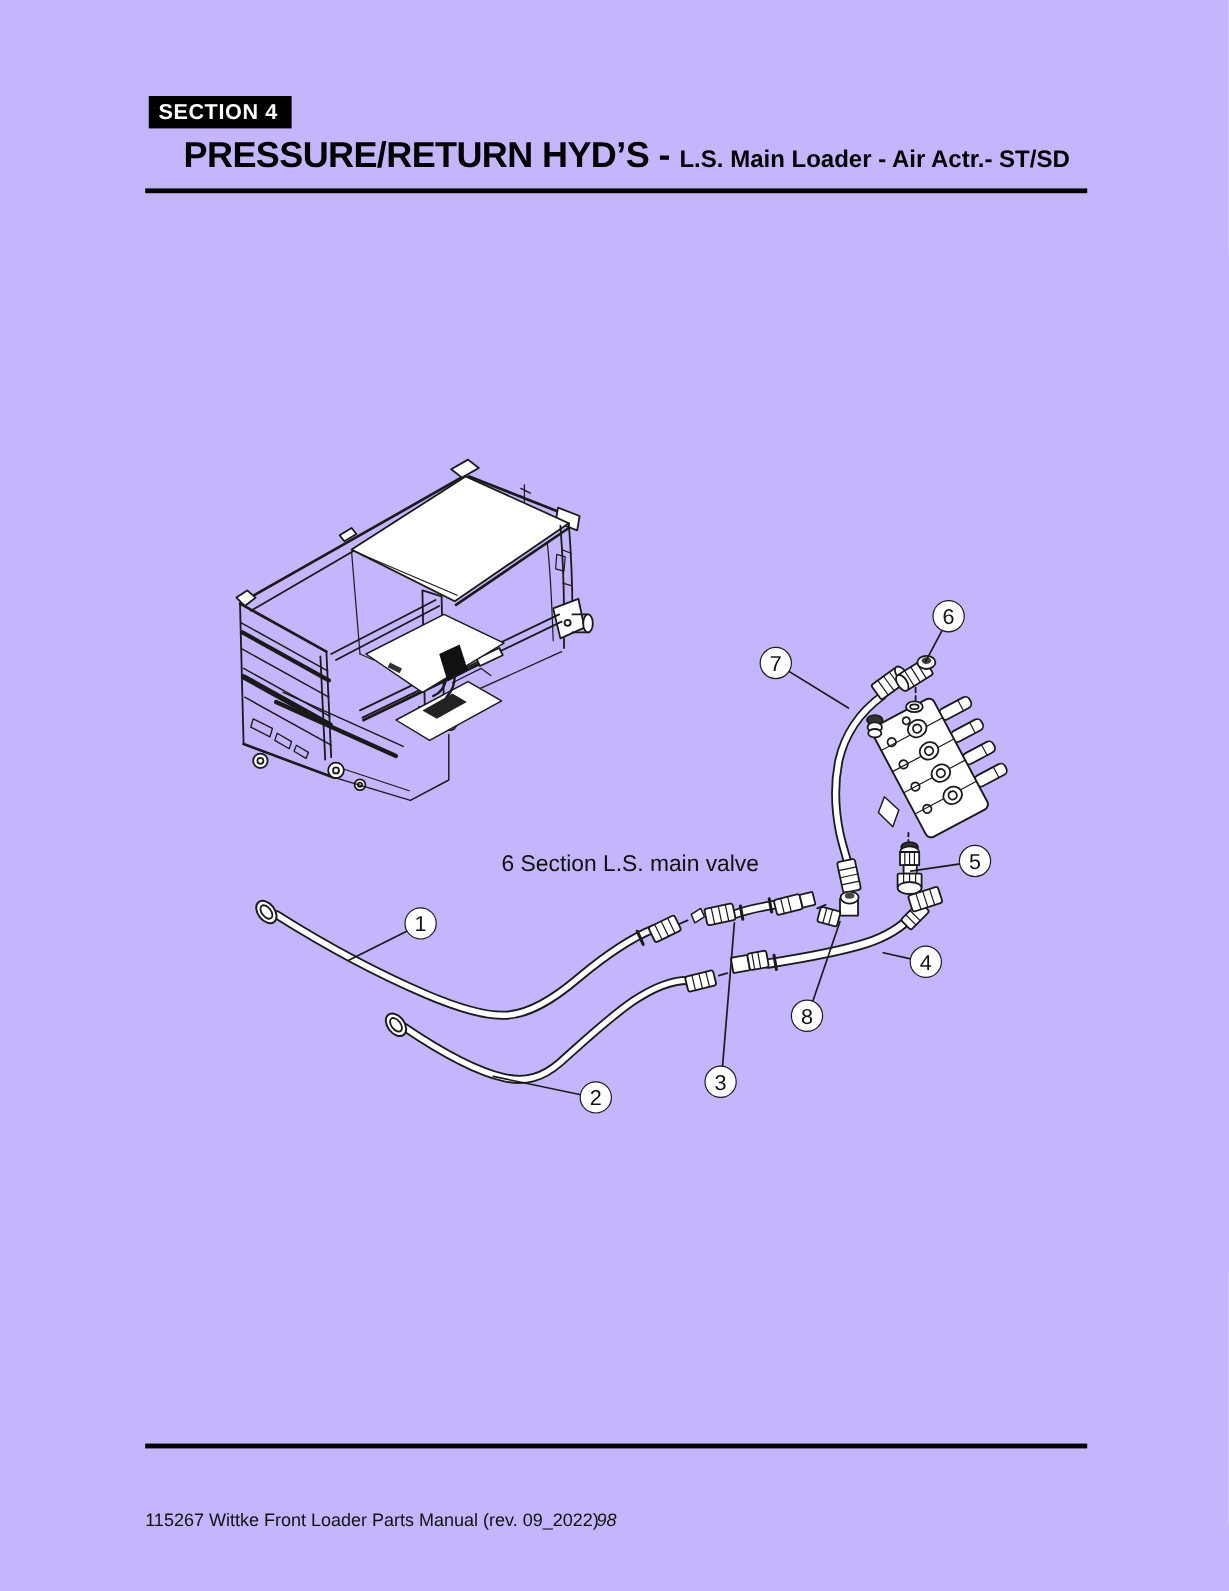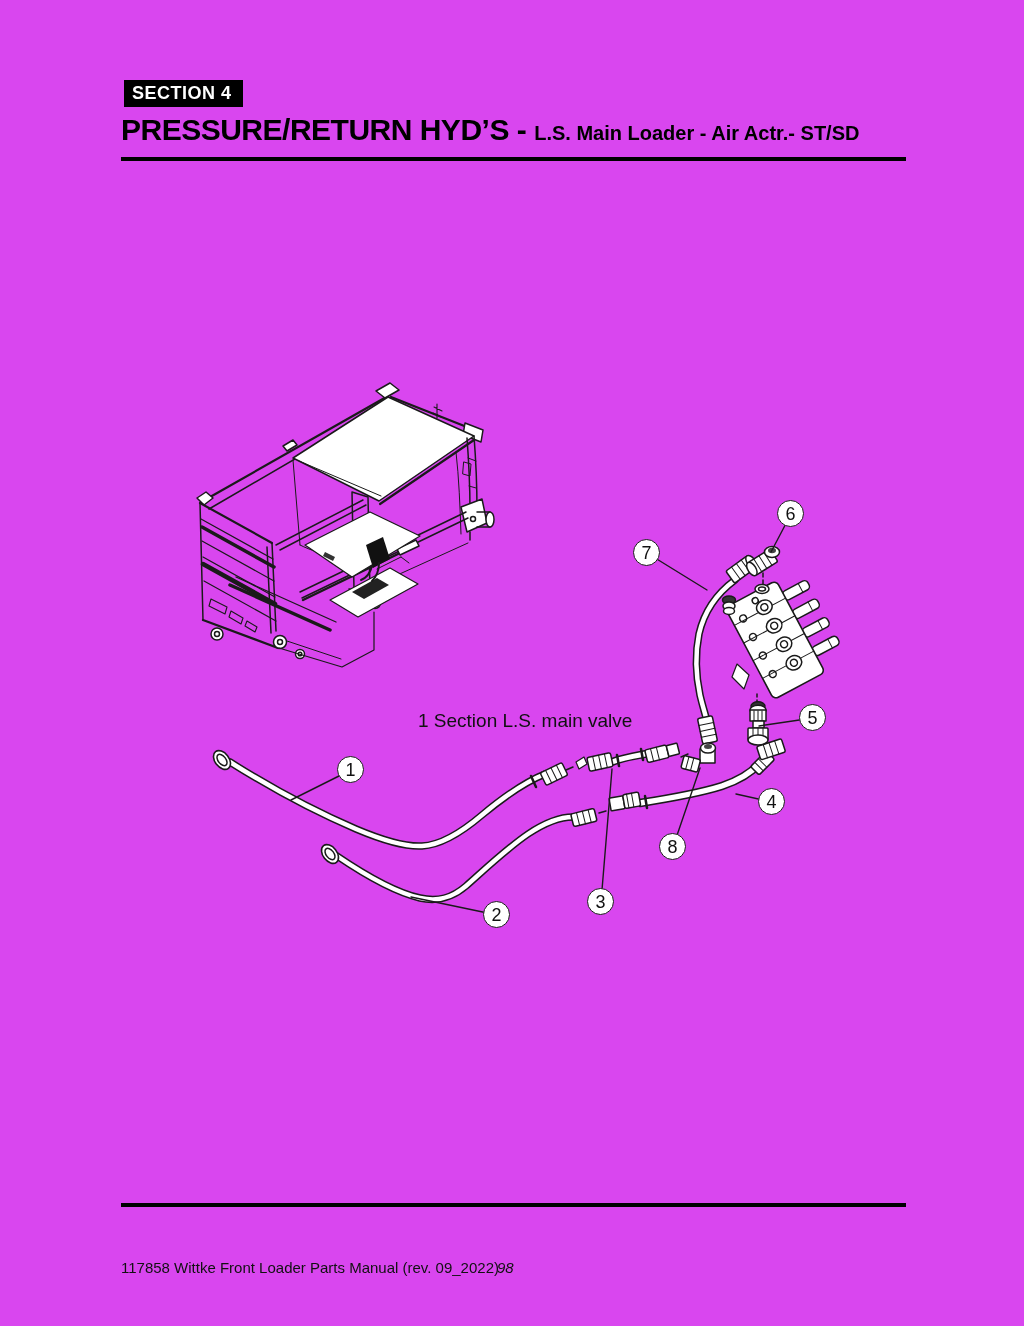--- a/index.html
+++ b/index.html
@@ -1,32 +1,32 @@
 <!DOCTYPE html>
 <html><head>
 <meta charset="utf-8">
 <style>
   html,body{margin:0;padding:0;background:#e8e8e8;}
   .page{
     position:relative;width:1024px;height:1326px;margin:0 auto;
-    background:#d946ef;color:#000;
+    background:#c4b5fd;color:#000;
     font-family:"Liberation Sans",sans-serif;
     overflow:hidden;
   }
   .section-badge{
     position:absolute;left:124px;top:80px;
     background:#000;color:#fff;
     font-size:18px;font-weight:bold;letter-spacing:.5px;
     padding:4px 11px 5px 8px;line-height:1;
   }
   .title-line{
     position:absolute;left:121px;top:113px;
     display:flex;align-items:baseline;white-space:nowrap;
   }
-  .title-main{font-size:30px;font-weight:bold;letter-spacing:-0.5px;margin-right:8px;}
+  .title-main{font-size:30px;font-weight:bold;letter-spacing:-0.5px;margin-right:8px;margin-left:32px;}
   .title-sub{font-size:20px;font-weight:bold;}
   .rule{position:absolute;left:121px;width:785px;height:4px;background:#000;}
   .rule-top{top:157px;}
   .rule-bottom{top:1203px;}
   .footer-text{
     position:absolute;left:121px;top:1259px;font-size:15px;color:#111;
   }
   .footer-page{
     position:absolute;left:497px;top:1259px;font-size:15px;color:#111;font-style:italic;
   }
@@ -289,21 +289,21 @@
         <path d="M601,902 L612,769"></path>
         <path d="M772,802 L736,794"></path>
         <path d="M813,718 L759,726"></path>
         <path d="M791,514 L771,552"></path>
         <path d="M647,553 L707,590"></path>
         <path d="M673,847 L700,768"></path>
       </g>
     </g>
   </svg>
 
-  <div class="part-label">1 Section L.S. main valve</div>
+  <div class="part-label">6 Section L.S. main valve</div>
 
   <div class="callout" style="left:337px;top:756px;">
     <span>1</span>
   </div>
   <div class="callout" style="left:483px;top:901px;">
     <span>2</span>
   </div>
   <div class="callout" style="left:587px;top:888px;">
     <span>3</span>
   </div>
@@ -317,16 +317,16 @@
     <span>6</span>
   </div>
   <div class="callout" style="left:633px;top:539px;">
     <span>7</span>
   </div>
   <div class="callout" style="left:659px;top:833px;">
     <span>8</span>
   </div>
 
   <div class="rule rule-bottom"></div>
-  <div class="footer-text">117858 Wittke Front Loader Parts Manual (rev. 09_2022)</div>
+  <div class="footer-text">115267 Wittke Front Loader Parts Manual (rev. 09_2022)</div>
   <div class="footer-page">98</div>
 
 </div>
 
 </body></html>

